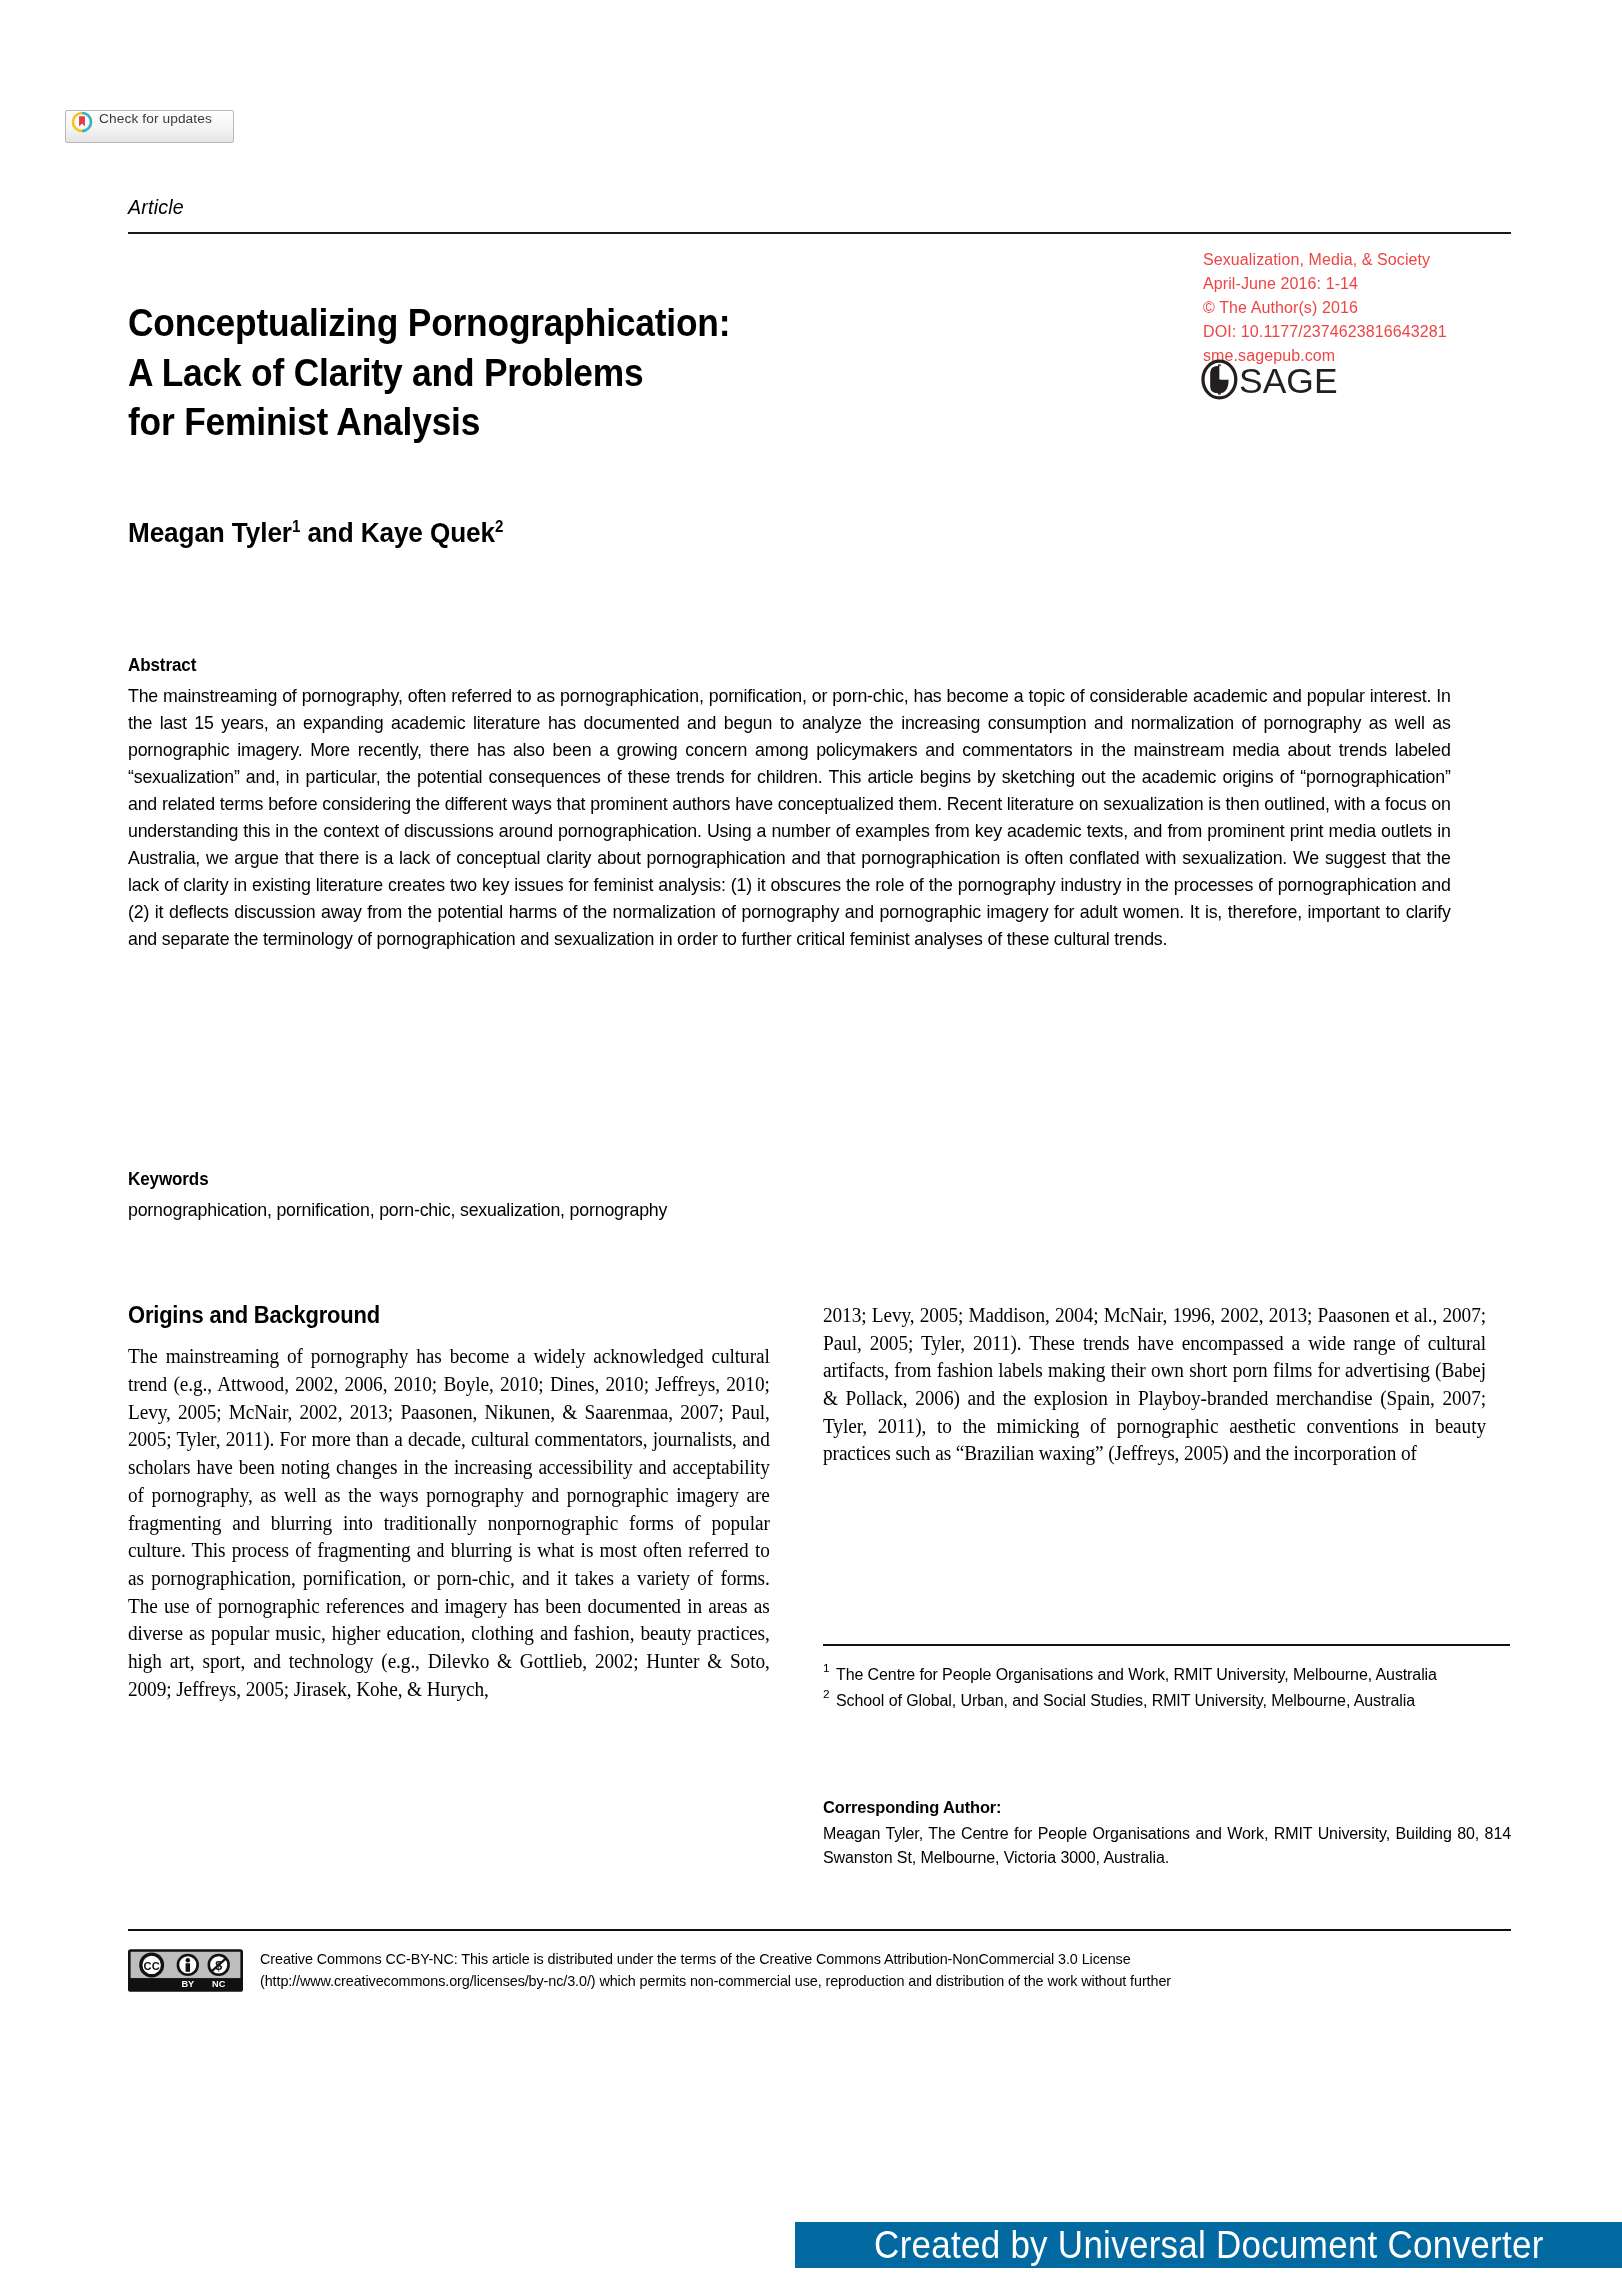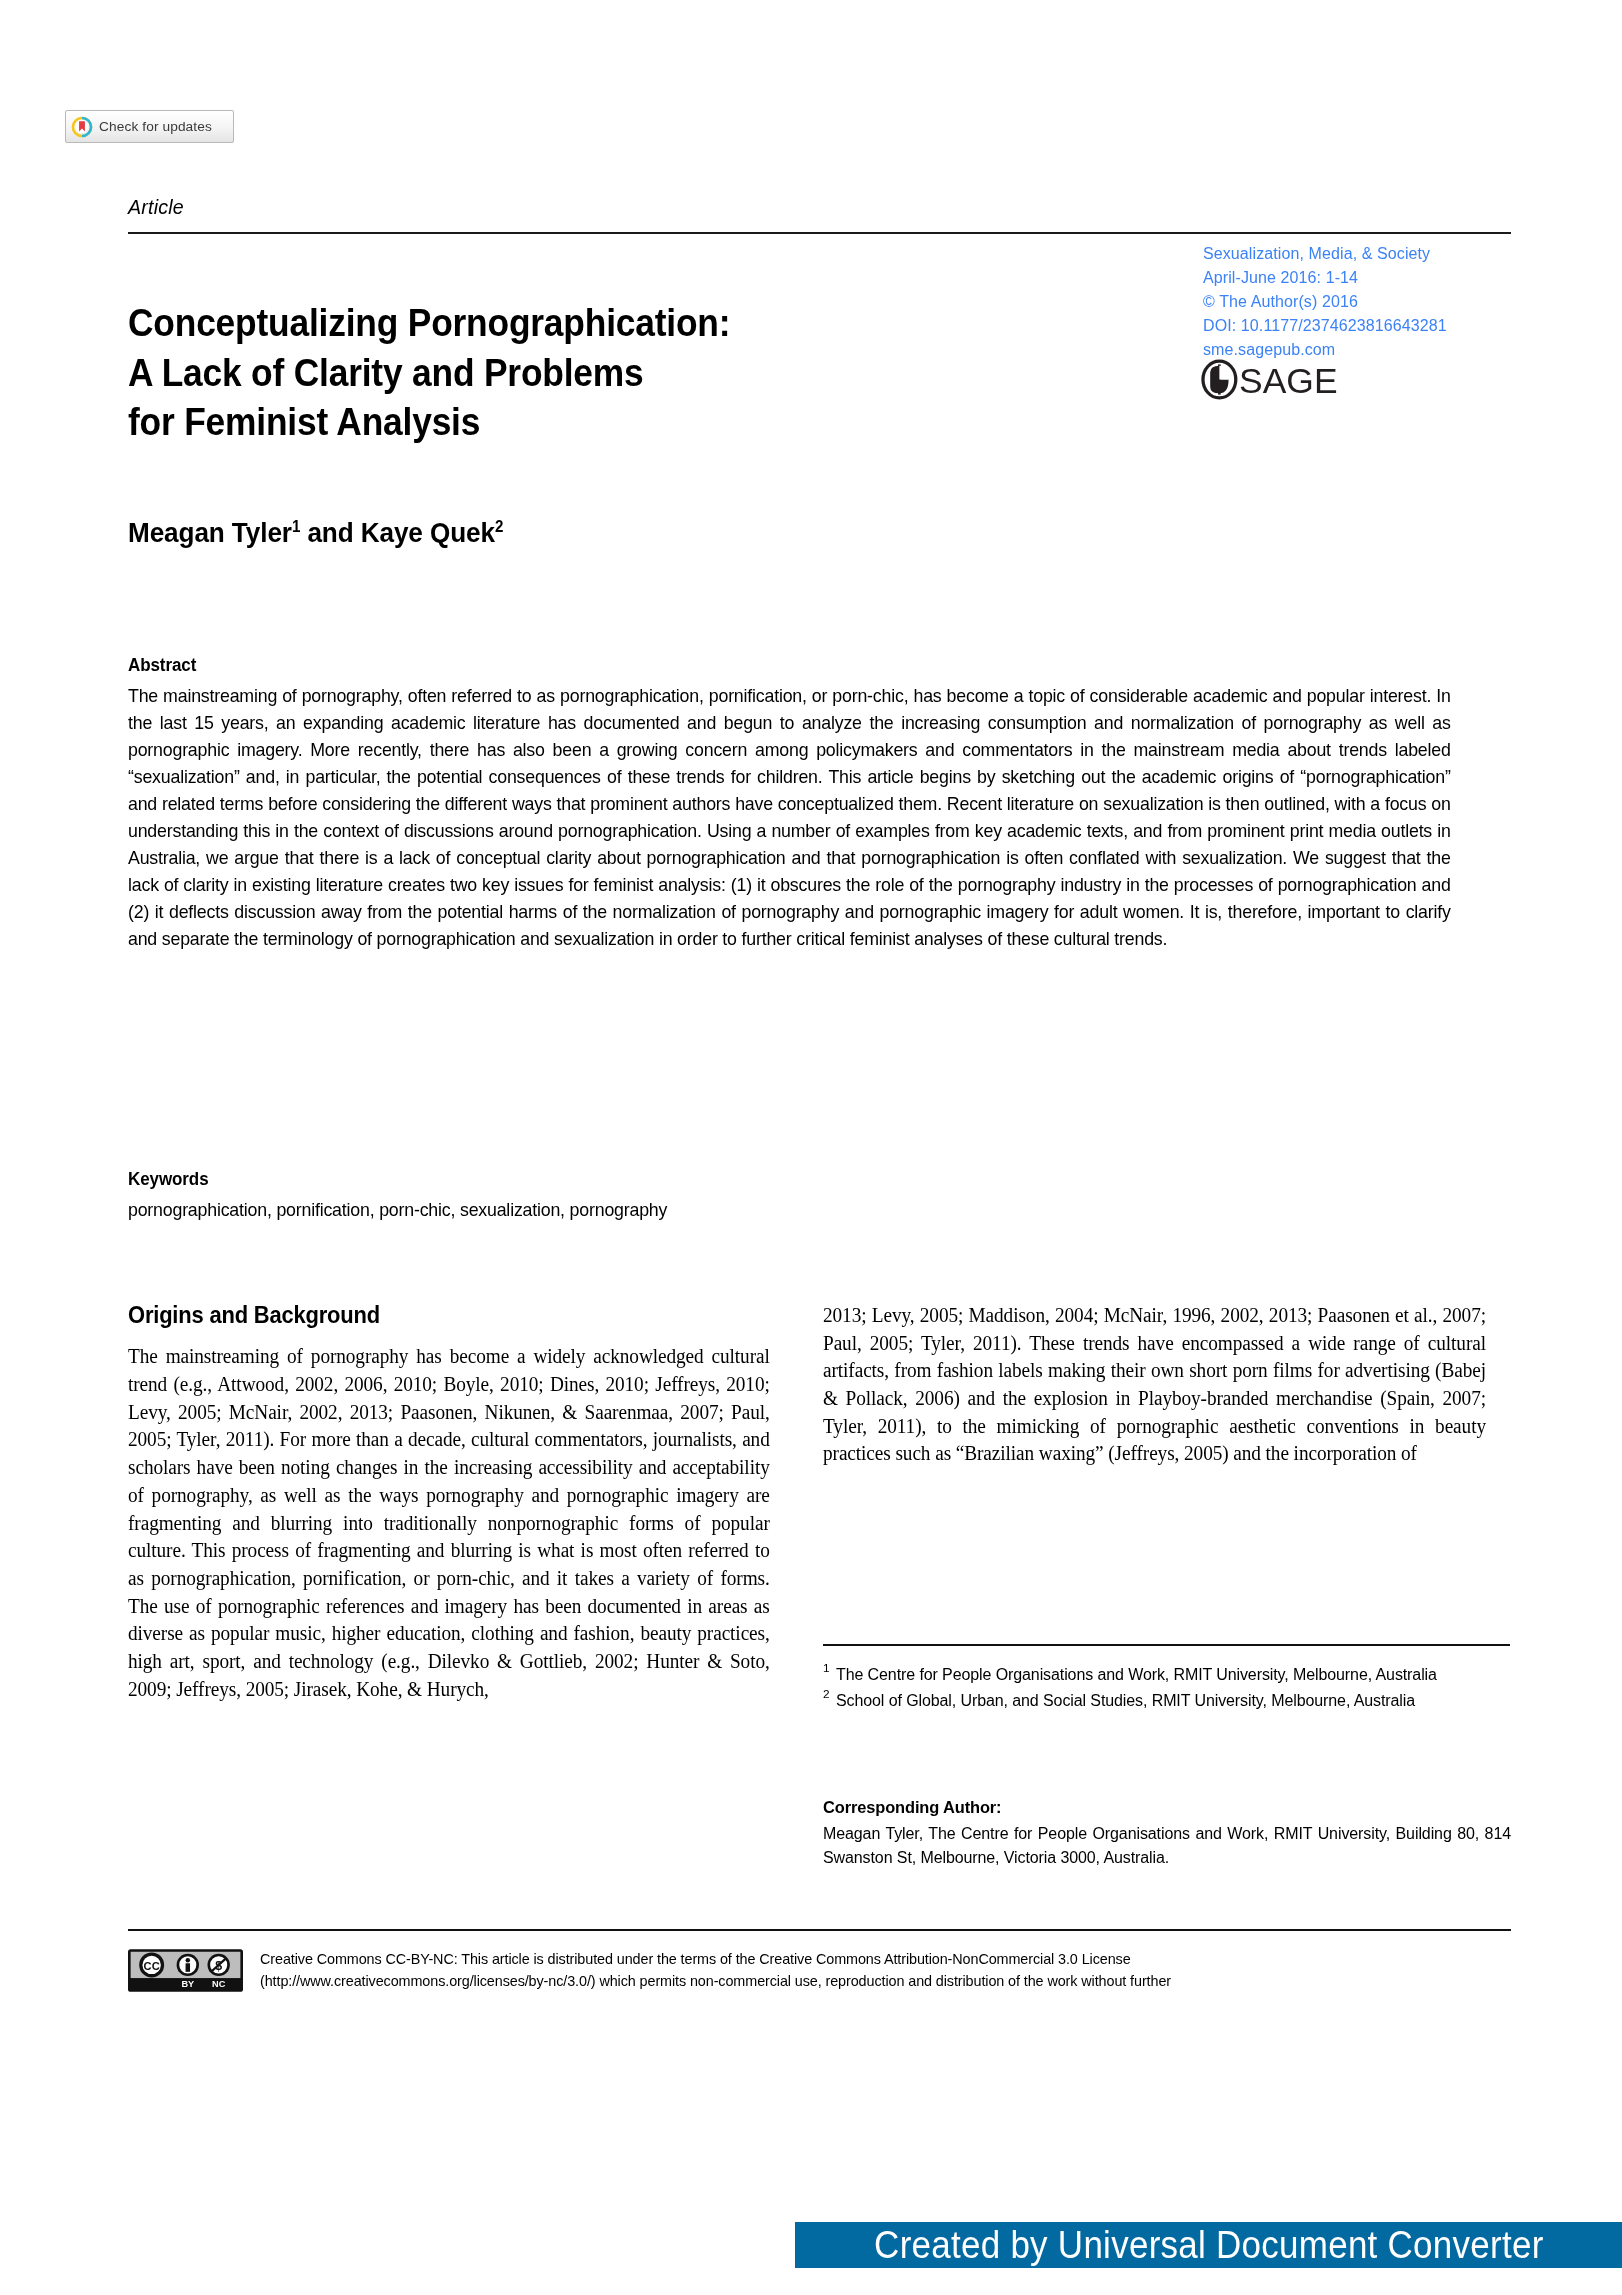--- a/index.html
+++ b/index.html
@@ -20,21 +20,20 @@
   #crossmark-badge {
     position: absolute;
     left: 65px;
     top: 110px;
     width: 169px;
     height: 33px;
     border: 0.7px solid #b9b9b9;
     border-radius: 2px;
     background: linear-gradient(to bottom, #ffffff 0%, #f4f4f4 55%, #e4e4e4 100%);
     display: flex;
-    align-items: center;
     padding-left: 5.2px;
     box-sizing: border-box;
   }
   #crossmark-badge .cm-logo {
     width: 22px;
     height: 22px;
     flex: 0 0 22px;
     margin-right: 5.9px;
   }
   #crossmark-badge .cm-label {
@@ -76,25 +75,25 @@
     font-stretch: condensed;
     transform: scaleX(0.93);
     transform-origin: left top;
   }
   #paper-title .tline { display: block; white-space: nowrap; }
 
   
   #journal-meta {
     position: absolute;
     left: 1203px;
-    top: 242px;
+    top: 248px;
     width: 308px;
     font-size: 16px;
     line-height: 1.50;
-    color: #3b82f6;
+    color: #ef4444;
     letter-spacing: 0.1px;
   }
   #journal-meta div { white-space: nowrap; }
   #sage-logo {
     position: absolute;
     left: 1201px;
     top: 359px;
     display: flex;
     align-items: center;
   }

